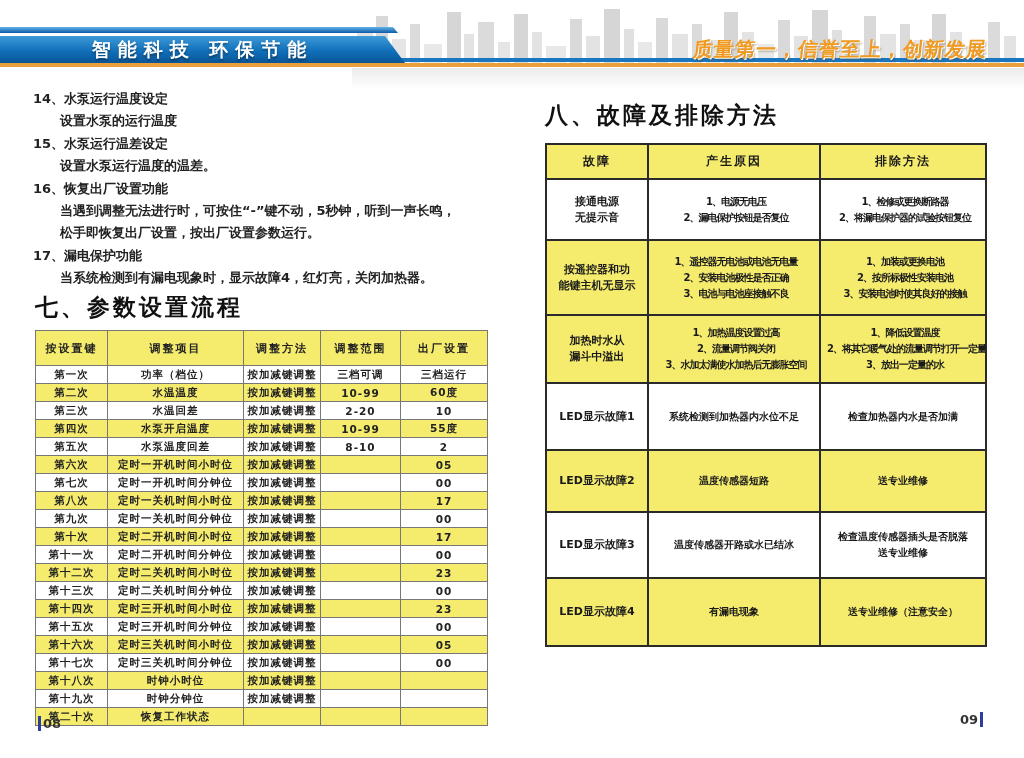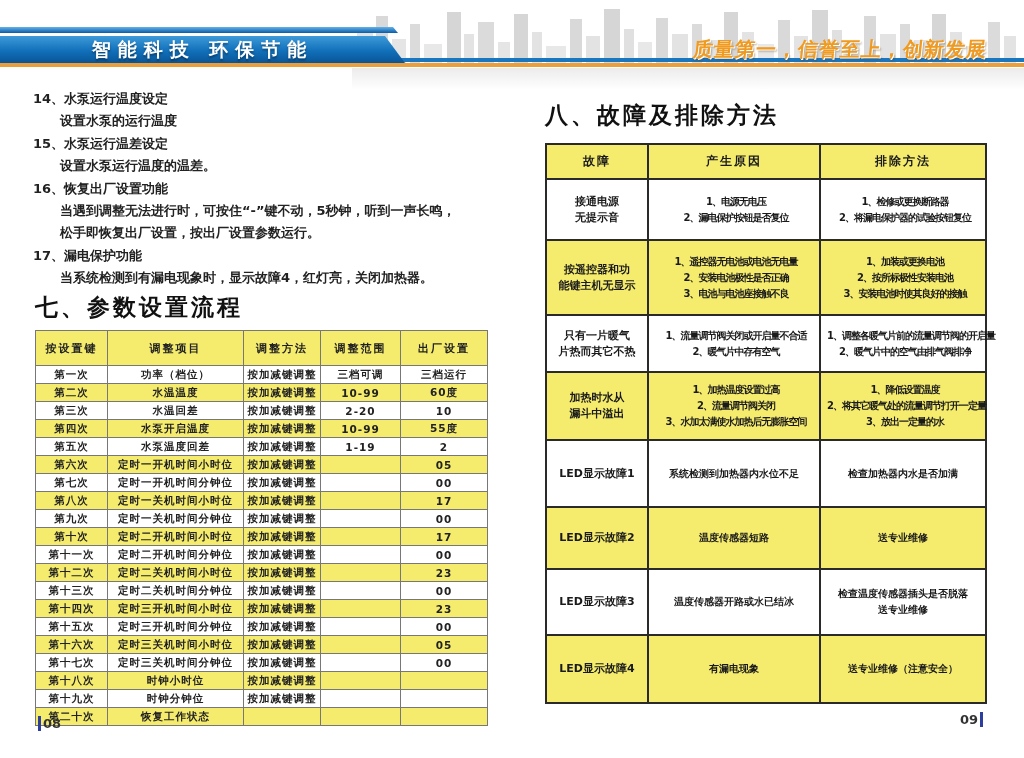--- a/index.html
+++ b/index.html
@@ -209,21 +209,21 @@
           <td>第四次</td>
           <td>水泵开启温度</td>
           <td>按加减键调整</td>
           <td>10-99</td>
           <td>55度</td>
         </tr>
         <tr>
           <td>第五次</td>
           <td>水泵温度回差</td>
           <td>按加减键调整</td>
-          <td>1-19</td>
+          <td>8-10</td>
           <td>2</td>
         </tr>
         <tr class="yl">
           <td>第六次</td>
           <td>定时一开机时间小时位</td>
           <td>按加减键调整</td>
           <td></td>
           <td>05</td>
         </tr>
         <tr>
@@ -365,34 +365,20 @@
             <div class="cell-line">1、遥控器无电池或电池无电量</div>
             <div class="cell-line">2、安装电池极性是否正确</div>
             <div class="cell-line">3、电池与电池座接触不良</div>
           </td>
           <td class="l">
             <div class="cell-line">1、加装或更换电池</div>
             <div class="cell-line">2、按所标极性安装电池</div>
             <div class="cell-line">3、安装电池时使其良好的接触</div>
           </td>
         </tr>
-        <tr style="height: 57px;">
-          <td class="fault c">
-            <div class="cell-line">只有一片暖气</div>
-            <div class="cell-line">片热而其它不热</div>
-          </td>
-          <td class="l">
-            <div class="cell-line">1、流量调节阀关闭或开启量不合适</div>
-            <div class="cell-line">2、暖气片中存有空气</div>
-          </td>
-          <td class="l">
-            <div class="cell-line">1、调整各暖气片前的流量调节阀的开启量</div>
-            <div class="cell-line">2、暖气片中的空气由排气阀排净</div>
-          </td>
-        </tr>
         <tr class="yl" style="height: 68px;">
           <td class="fault c">
             <div class="cell-line">加热时水从</div>
             <div class="cell-line">漏斗中溢出</div>
           </td>
           <td class="l">
             <div class="cell-line">1、加热温度设置过高</div>
             <div class="cell-line">2、流量调节阀关闭</div>
             <div class="cell-line">3、水加太满使水加热后无膨胀空间</div>
           </td>

